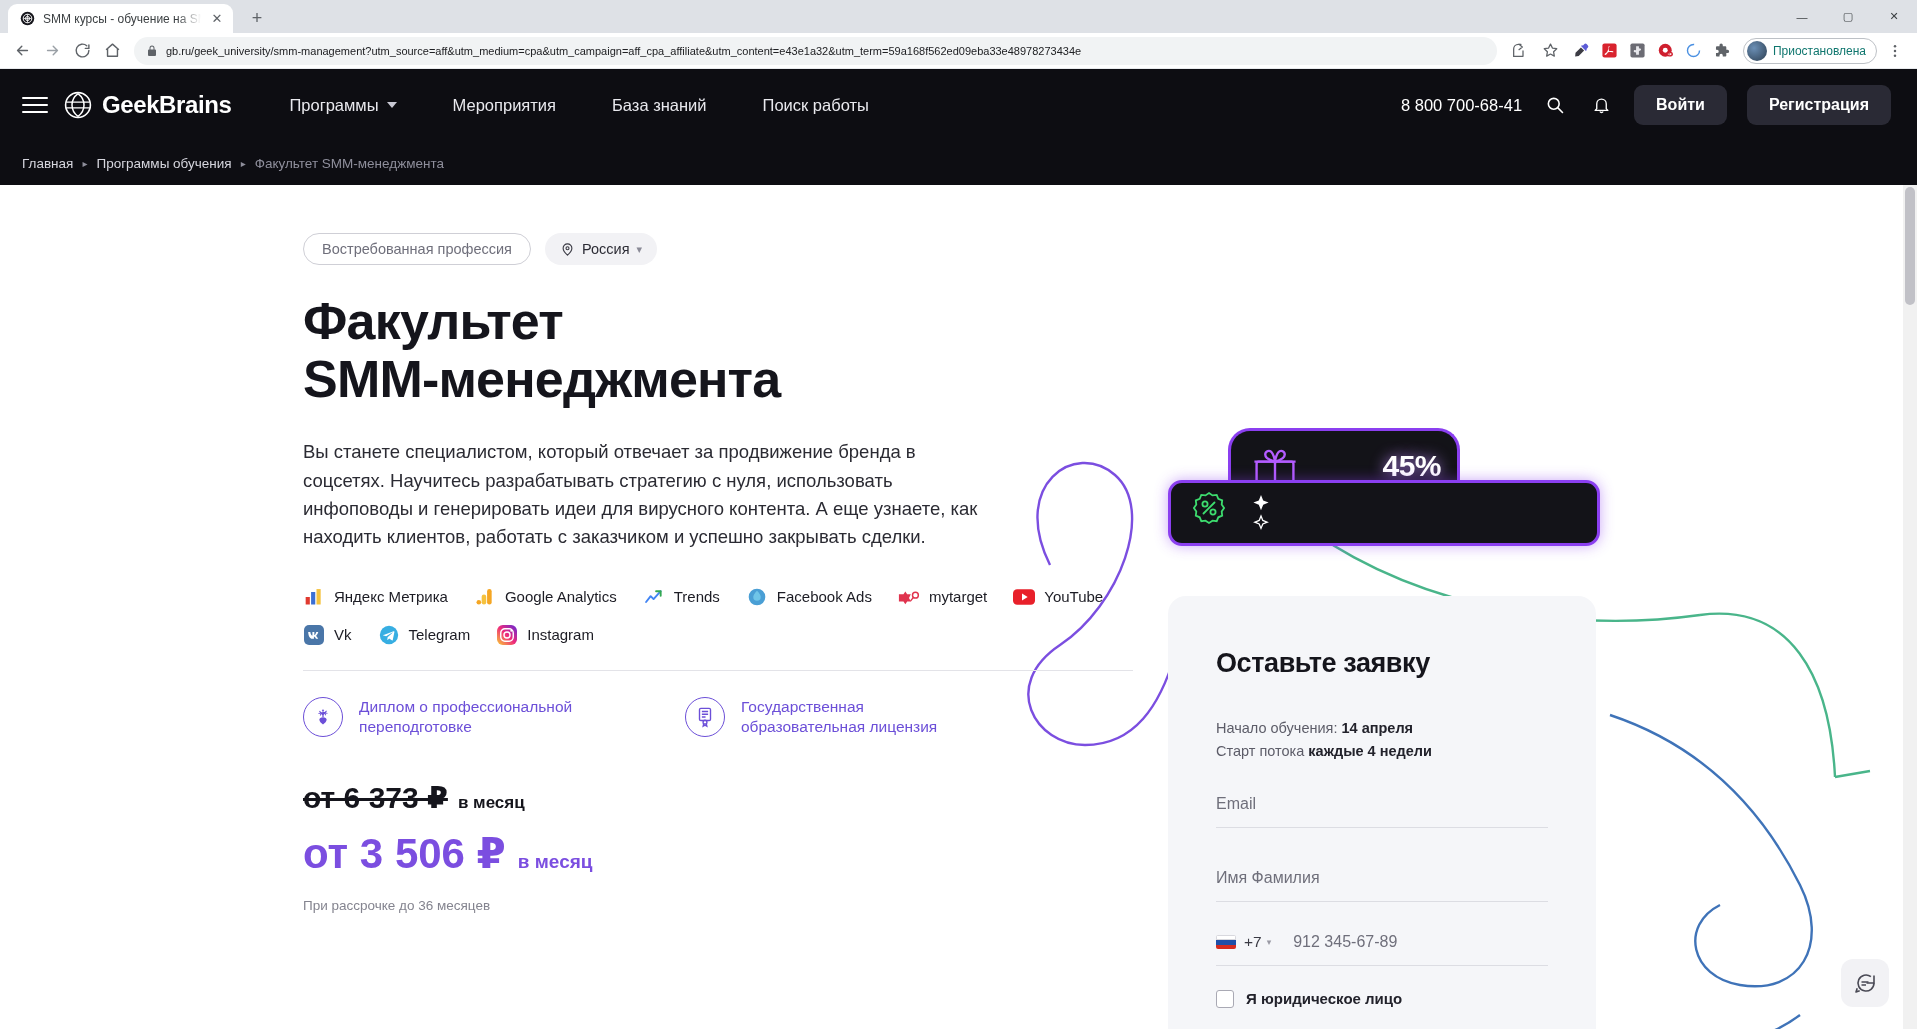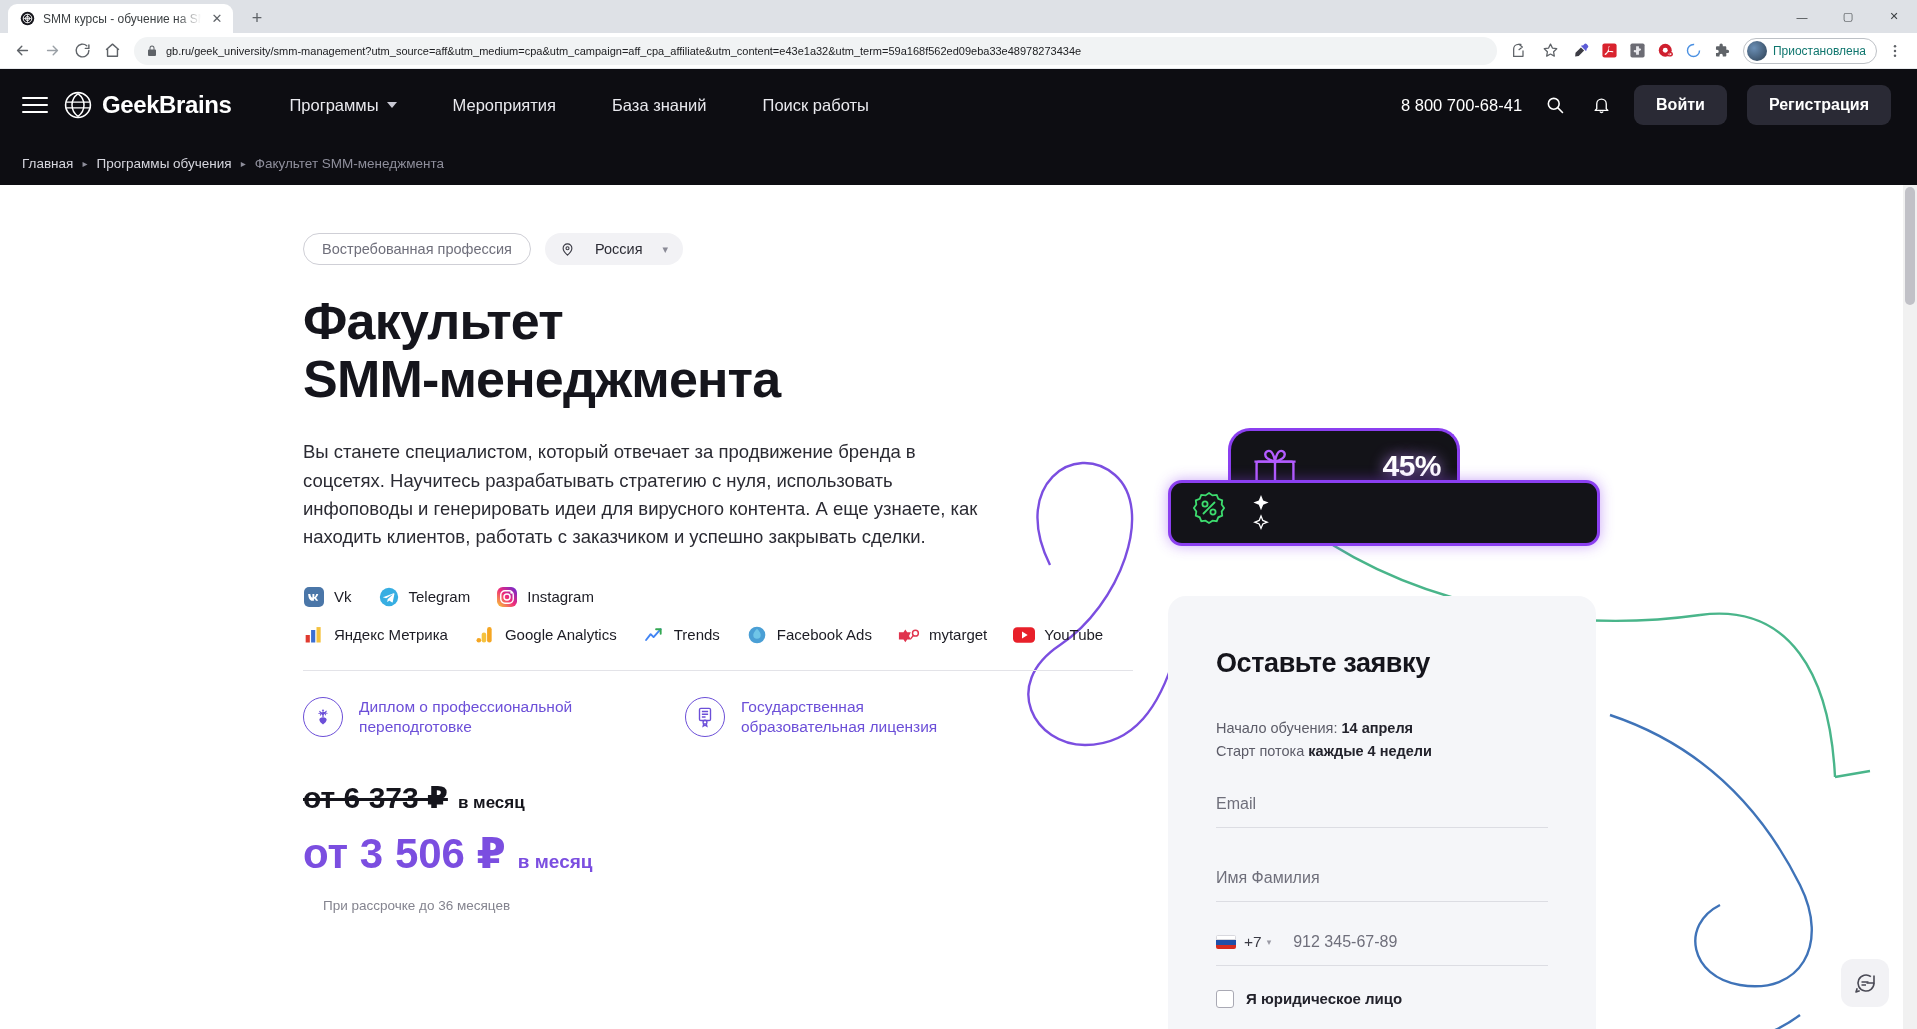--- a/index.html
+++ b/index.html
@@ -128,21 +128,21 @@
   .hero-left { position: absolute; left: 303px; top: 48px; width: 830px; }
 
   .chips { display: flex; align-items: center; gap: 14px; margin-bottom: 28px; }
   .chip-outline {
     border: 1px solid #cfcfd6; border-radius: 22px; height: 32px;
     display: flex; align-items: center; padding: 0 18px;
     font-size: 14.5px; color: #6f6f7b;
   }
   .chip-geo {
     background: #f2f2f5; border-radius: 22px; height: 32px;
-    display: flex; align-items: center; gap: 20px; padding: 0 15px;
+    display: flex; align-items: center; gap: 7px; padding: 0 15px;
     font-size: 14.5px; color: #2c2c35;
   }
   .chip-caret { font-size: 11px; color: #8a8a96; }
 
   h1.title {
     font-size: 52px; line-height: 1.11; font-weight: 700; color: #15151c;
     letter-spacing: -0.8px; margin-bottom: 30px;
   }
   .lead {
     font-size: 18.5px; line-height: 1.53; color: #2b2b33; max-width: 680px;
@@ -164,21 +164,21 @@
   .badge-tx { font-size: 15.5px; line-height: 1.33; color: #6c4fd8; max-width: 230px; }
 
   .price-old { font-size: 30px; font-weight: 700; color: #15151c; display: flex; align-items: baseline; gap: 10px; }
   .strike { text-decoration: line-through; text-decoration-thickness: 3px; }
   .price-suffix { font-size: 17px; font-weight: 700; }
   .price-new {
     font-size: 42px; font-weight: 700; color: #7b4ee0; display: flex; align-items: baseline; gap: 12px;
     margin-top: 14px;
   }
   .price-new .price-suffix { font-size: 19px; }
-  .price-note { font-size: 13.5px; color: #84848f; margin-top: 20px; margin-left: 20px; }
+  .price-note { font-size: 13.5px; color: #84848f; margin-top: 20px; }
 
   
   .promo { position: absolute; left: 1168px; top: 243px; width: 432px; height: 142px; }
   .promo-top {
     position: absolute; left: 60px; top: 0; width: 232px; height: 72px;
     background: #131318; border: 3px solid #8b3ff0; border-radius: 22px 22px 0 0;
     border-bottom: none;
     display: flex; align-items: center; justify-content: flex-end; padding-right: 16px;
   }
   .promo-pct {
@@ -458,20 +458,80 @@
             <span class="chip-caret">▾</span>
           </div>
         </div>
 
         <h1 class="title">
           <span>Факультет</span><br>
           <span>SMM-менеджмента</span>
         </h1>
 
         <p class="lead">Вы станете специалистом, который отвечает за продвижение бренда в соцсетях. Научитесь разрабатывать стратегию с нуля, использовать инфоповоды и генерировать идеи для вирусного контента. А еще узнаете, как находить клиентов, работать с заказчиком и успешно закрывать сделки.</p>
+
+        <div class="tools-row">
+          <div class="tool">
+            <span class="tool-ic">
+              <svg width="20" height="20" viewBox="0 0 24 24">
+                  <rect x="2" y="12" width="5" height="9" fill="#e03a2f"></rect>
+                  <rect x="8.5" y="6" width="5" height="15" fill="#3b6fd4"></rect>
+                  <rect x="15" y="2.5" width="5" height="18.5" fill="#f5c23e"></rect>
+                </svg>
+            </span>
+            <span>Яндекс Метрика</span>
+          </div>
+          <div class="tool">
+            <span class="tool-ic">
+              <svg width="20" height="20" viewBox="0 0 24 24">
+                  <rect x="14.5" y="2.5" width="5.5" height="18.5" rx="2.7" fill="#f5a623"></rect>
+                  <rect x="8" y="9" width="5.5" height="12" rx="2.7" fill="#f5c23e"></rect>
+                  <circle cx="4.6" cy="18.3" r="2.8" fill="#f5a623"></circle>
+                </svg>
+            </span>
+            <span>Google Analytics</span>
+          </div>
+          <div class="tool">
+            <span class="tool-ic">
+              <svg width="20" height="20" viewBox="0 0 24 24" fill="none">
+                  <path d="M2.5 18L8 11l3.5 3.5L20 5" stroke="#4285f4" stroke-width="2.3" stroke-linecap="round" stroke-linejoin="round"></path>
+                  <path d="M14.5 5H20v5.5" stroke="#34a853" stroke-width="2.3" stroke-linecap="round" stroke-linejoin="round"></path>
+                </svg>
+            </span>
+            <span>Trends</span>
+          </div>
+          <div class="tool">
+            <span class="tool-ic">
+              <svg width="20" height="20" viewBox="0 0 24 24">
+                  <circle cx="12" cy="12" r="10" fill="#4a9fd5"></circle>
+                  <path d="M12 4.5c-3 3-4.5 5.5-4.5 7.6A4.5 4.5 0 0012 16.6a4.5 4.5 0 004.5-4.5c0-2.1-1.5-4.6-4.5-7.6z" fill="#6fc5e8"></path>
+                </svg>
+            </span>
+            <span>Facebook Ads</span>
+          </div>
+          <div class="tool">
+            <span class="tool-ic">
+              <svg width="22" height="18" viewBox="0 0 24 18">
+                  <path d="M1 6h5l2-3 2 3h4l-2 4 2 4h-4l-2 3-2-3H1z" fill="#e0344e"></path>
+                  <circle cx="19" cy="7" r="3.2" fill="none" stroke="#e0344e" stroke-width="1.6"></circle>
+                  <path d="M16.8 9.4L14 13" stroke="#e0344e" stroke-width="1.6" stroke-linecap="round"></path>
+                </svg>
+            </span>
+            <span>mytarget</span>
+          </div>
+          <div class="tool">
+            <span class="tool-ic">
+              <svg width="22" height="16" viewBox="0 0 24 17">
+                  <rect width="24" height="17" rx="4.5" fill="#e8202a"></rect>
+                  <path d="M9.8 4.6v7.8L16 8.5z" fill="#fff"></path>
+                </svg>
+            </span>
+            <span>YouTube</span>
+          </div>
+        </div>
 
         <div class="tools-row">
           <div class="tool">
             <span class="tool-ic">
               <svg width="20" height="20" viewBox="0 0 24 24">
                   <rect width="24" height="24" rx="6" fill="#4a76a8"></rect>
                   <path d="M5 8.3h2.6c.2 2 1 3.6 1.9 4.4.3.3.6.2.6-.3V8.3h2.3v3.3c0 .5.2.6.5.3.7-.7 1.4-2 1.8-3.6h2.4c-.4 1.7-1.3 3.3-2.3 4.3-.3.3-.2.5 0 .8.9.8 1.7 1.8 2.2 3h-2.6c-.5-1-1.2-1.9-2-2.4-.3-.2-.5-.1-.5.3v2.1H9.8c-2.6 0-4.4-2.6-4.8-8.1z" fill="#fff"></path>
                 </svg>
             </span>
             <span>Vk</span>
@@ -498,80 +558,20 @@
                 <rect width="24" height="24" rx="7" fill="url(#ig)"></rect>
                 <rect x="4.5" y="4.5" width="15" height="15" rx="5" fill="none" stroke="#fff" stroke-width="1.7"></rect>
                 <circle cx="12" cy="12" r="3.6" fill="none" stroke="#fff" stroke-width="1.7"></circle>
                 <circle cx="17.1" cy="6.9" r="1.2" fill="#fff"></circle>
               </svg>
             </span>
             <span>Instagram</span>
           </div>
         </div>
 
-        <div class="tools-row">
-          <div class="tool">
-            <span class="tool-ic">
-              <svg width="20" height="20" viewBox="0 0 24 24">
-                  <rect x="2" y="12" width="5" height="9" fill="#e03a2f"></rect>
-                  <rect x="8.5" y="6" width="5" height="15" fill="#3b6fd4"></rect>
-                  <rect x="15" y="2.5" width="5" height="18.5" fill="#f5c23e"></rect>
-                </svg>
-            </span>
-            <span>Яндекс Метрика</span>
-          </div>
-          <div class="tool">
-            <span class="tool-ic">
-              <svg width="20" height="20" viewBox="0 0 24 24">
-                  <rect x="14.5" y="2.5" width="5.5" height="18.5" rx="2.7" fill="#f5a623"></rect>
-                  <rect x="8" y="9" width="5.5" height="12" rx="2.7" fill="#f5c23e"></rect>
-                  <circle cx="4.6" cy="18.3" r="2.8" fill="#f5a623"></circle>
-                </svg>
-            </span>
-            <span>Google Analytics</span>
-          </div>
-          <div class="tool">
-            <span class="tool-ic">
-              <svg width="20" height="20" viewBox="0 0 24 24" fill="none">
-                  <path d="M2.5 18L8 11l3.5 3.5L20 5" stroke="#4285f4" stroke-width="2.3" stroke-linecap="round" stroke-linejoin="round"></path>
-                  <path d="M14.5 5H20v5.5" stroke="#34a853" stroke-width="2.3" stroke-linecap="round" stroke-linejoin="round"></path>
-                </svg>
-            </span>
-            <span>Trends</span>
-          </div>
-          <div class="tool">
-            <span class="tool-ic">
-              <svg width="20" height="20" viewBox="0 0 24 24">
-                  <circle cx="12" cy="12" r="10" fill="#4a9fd5"></circle>
-                  <path d="M12 4.5c-3 3-4.5 5.5-4.5 7.6A4.5 4.5 0 0012 16.6a4.5 4.5 0 004.5-4.5c0-2.1-1.5-4.6-4.5-7.6z" fill="#6fc5e8"></path>
-                </svg>
-            </span>
-            <span>Facebook Ads</span>
-          </div>
-          <div class="tool">
-            <span class="tool-ic">
-              <svg width="22" height="18" viewBox="0 0 24 18">
-                  <path d="M1 6h5l2-3 2 3h4l-2 4 2 4h-4l-2 3-2-3H1z" fill="#e0344e"></path>
-                  <circle cx="19" cy="7" r="3.2" fill="none" stroke="#e0344e" stroke-width="1.6"></circle>
-                  <path d="M16.8 9.4L14 13" stroke="#e0344e" stroke-width="1.6" stroke-linecap="round"></path>
-                </svg>
-            </span>
-            <span>mytarget</span>
-          </div>
-          <div class="tool">
-            <span class="tool-ic">
-              <svg width="22" height="16" viewBox="0 0 24 17">
-                  <rect width="24" height="17" rx="4.5" fill="#e8202a"></rect>
-                  <path d="M9.8 4.6v7.8L16 8.5z" fill="#fff"></path>
-                </svg>
-            </span>
-            <span>YouTube</span>
-          </div>
-        </div>
-
         <div class="divider"></div>
 
         <div class="badges">
           <div class="badge">
             <span class="badge-ic">
               <svg width="22" height="22" viewBox="0 0 24 24" fill="#6c4fd8">
                 <path d="M12 3.2l1.3 2.2h-.8v1.2h1.4l1.6-1.6.8.8-1.3 1.3 2 .4-.2 1-2.2-.4.9 1.8-.9.5-1-2-.9 1.5V12h-1.4v-1.9l-.9-1.5-1 2-.9-.5.9-1.8-2.2.4-.2-1 2-.4-1.3-1.3.8-.8 1.6 1.6h1.4V5.4h-.8z"></path>
                 <path d="M12 12.2c-2.3 0-4 1.1-4 2.6 0 2 1.8 4 4 5.3 2.2-1.3 4-3.3 4-5.3 0-1.5-1.7-2.6-4-2.6z"></path>
               </svg>
             </span>

